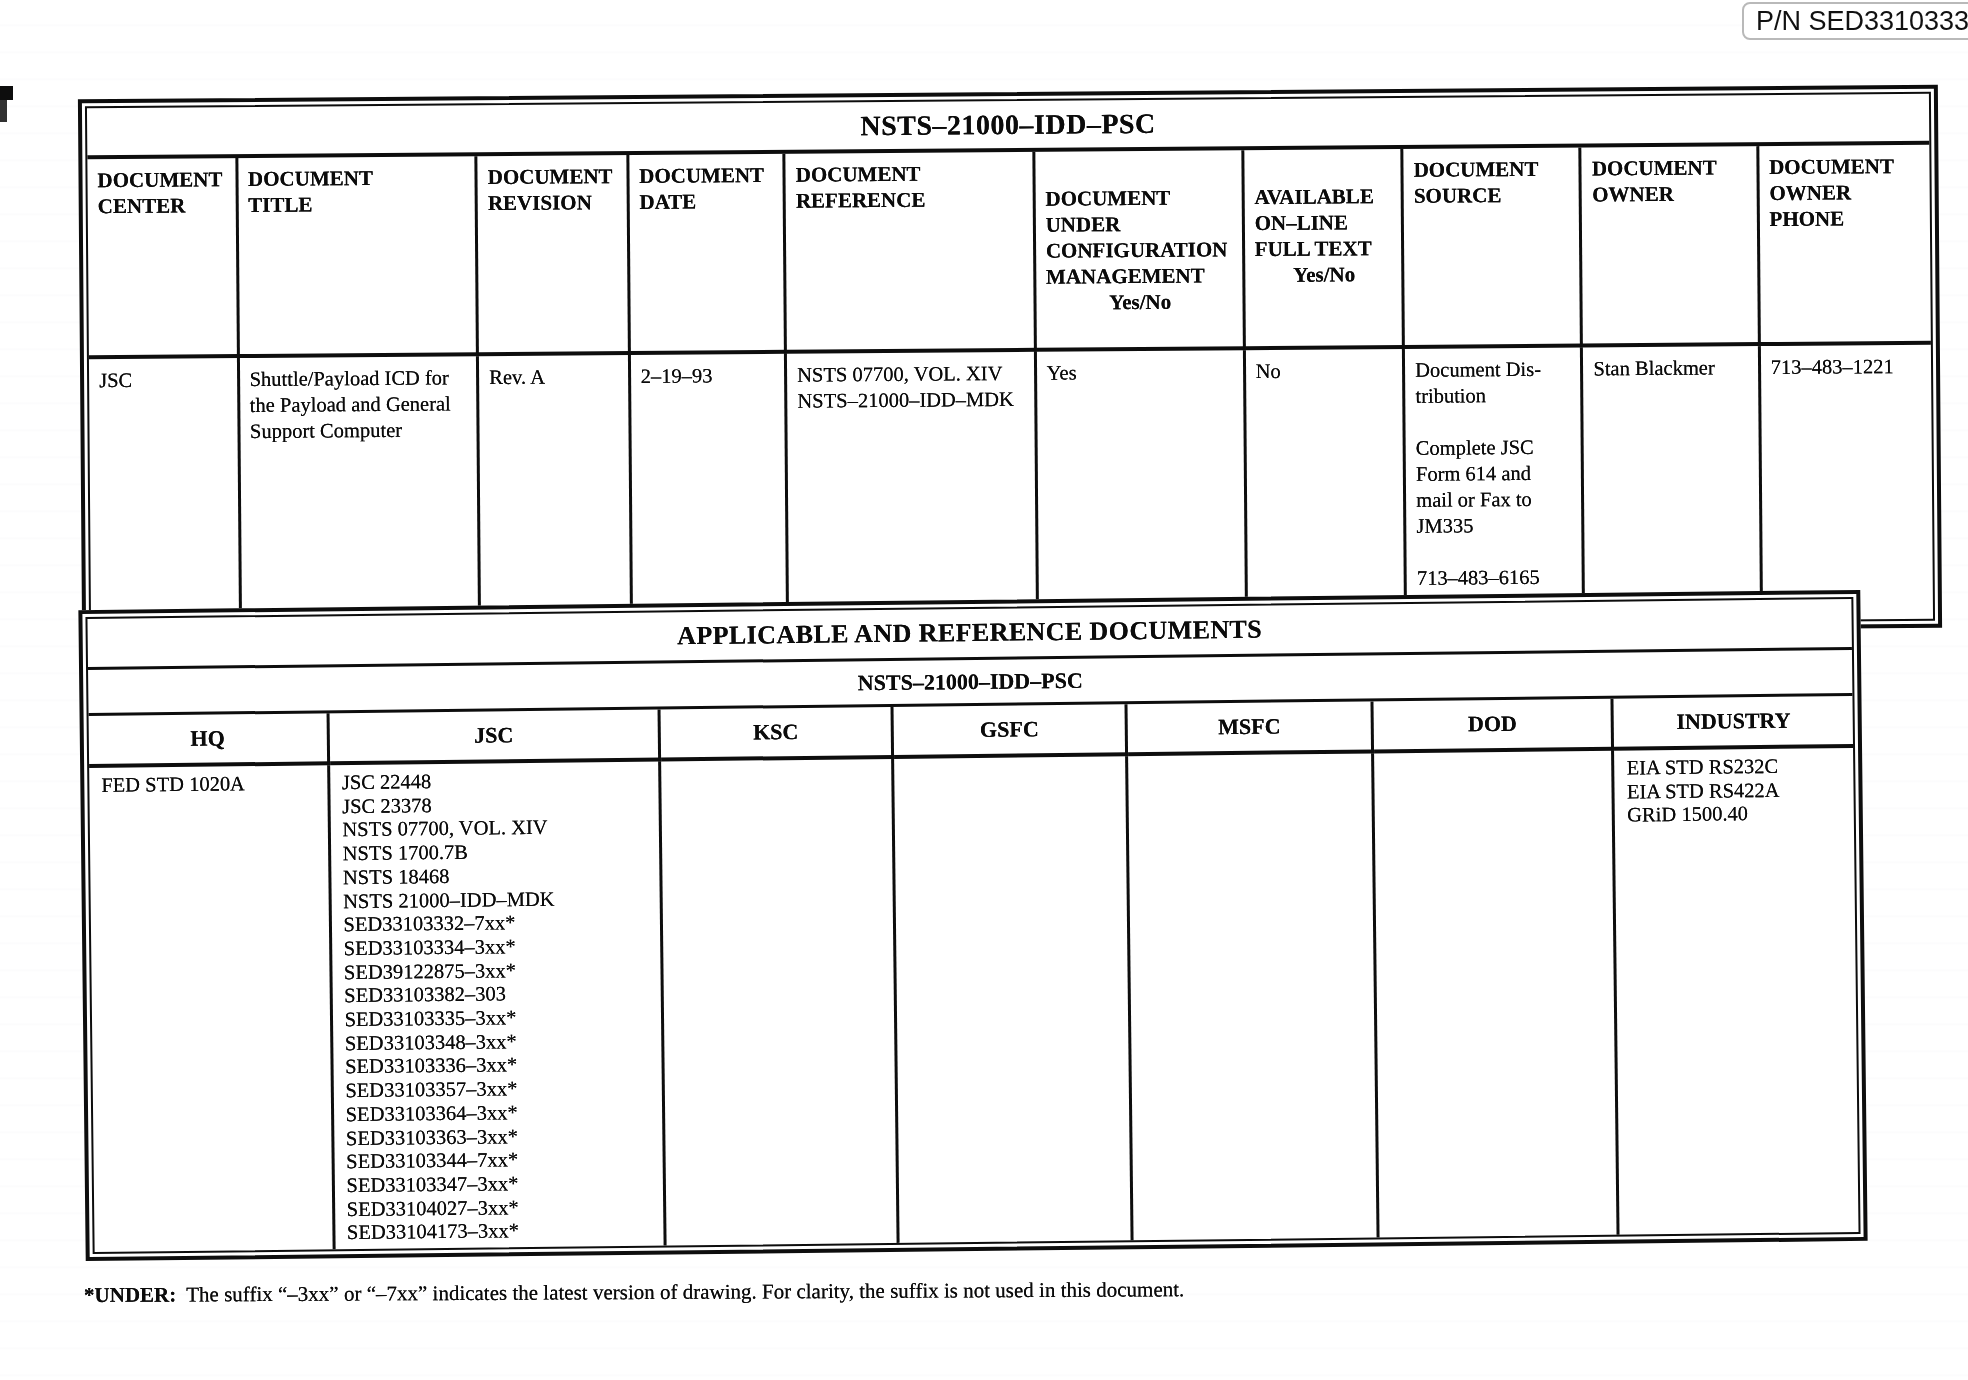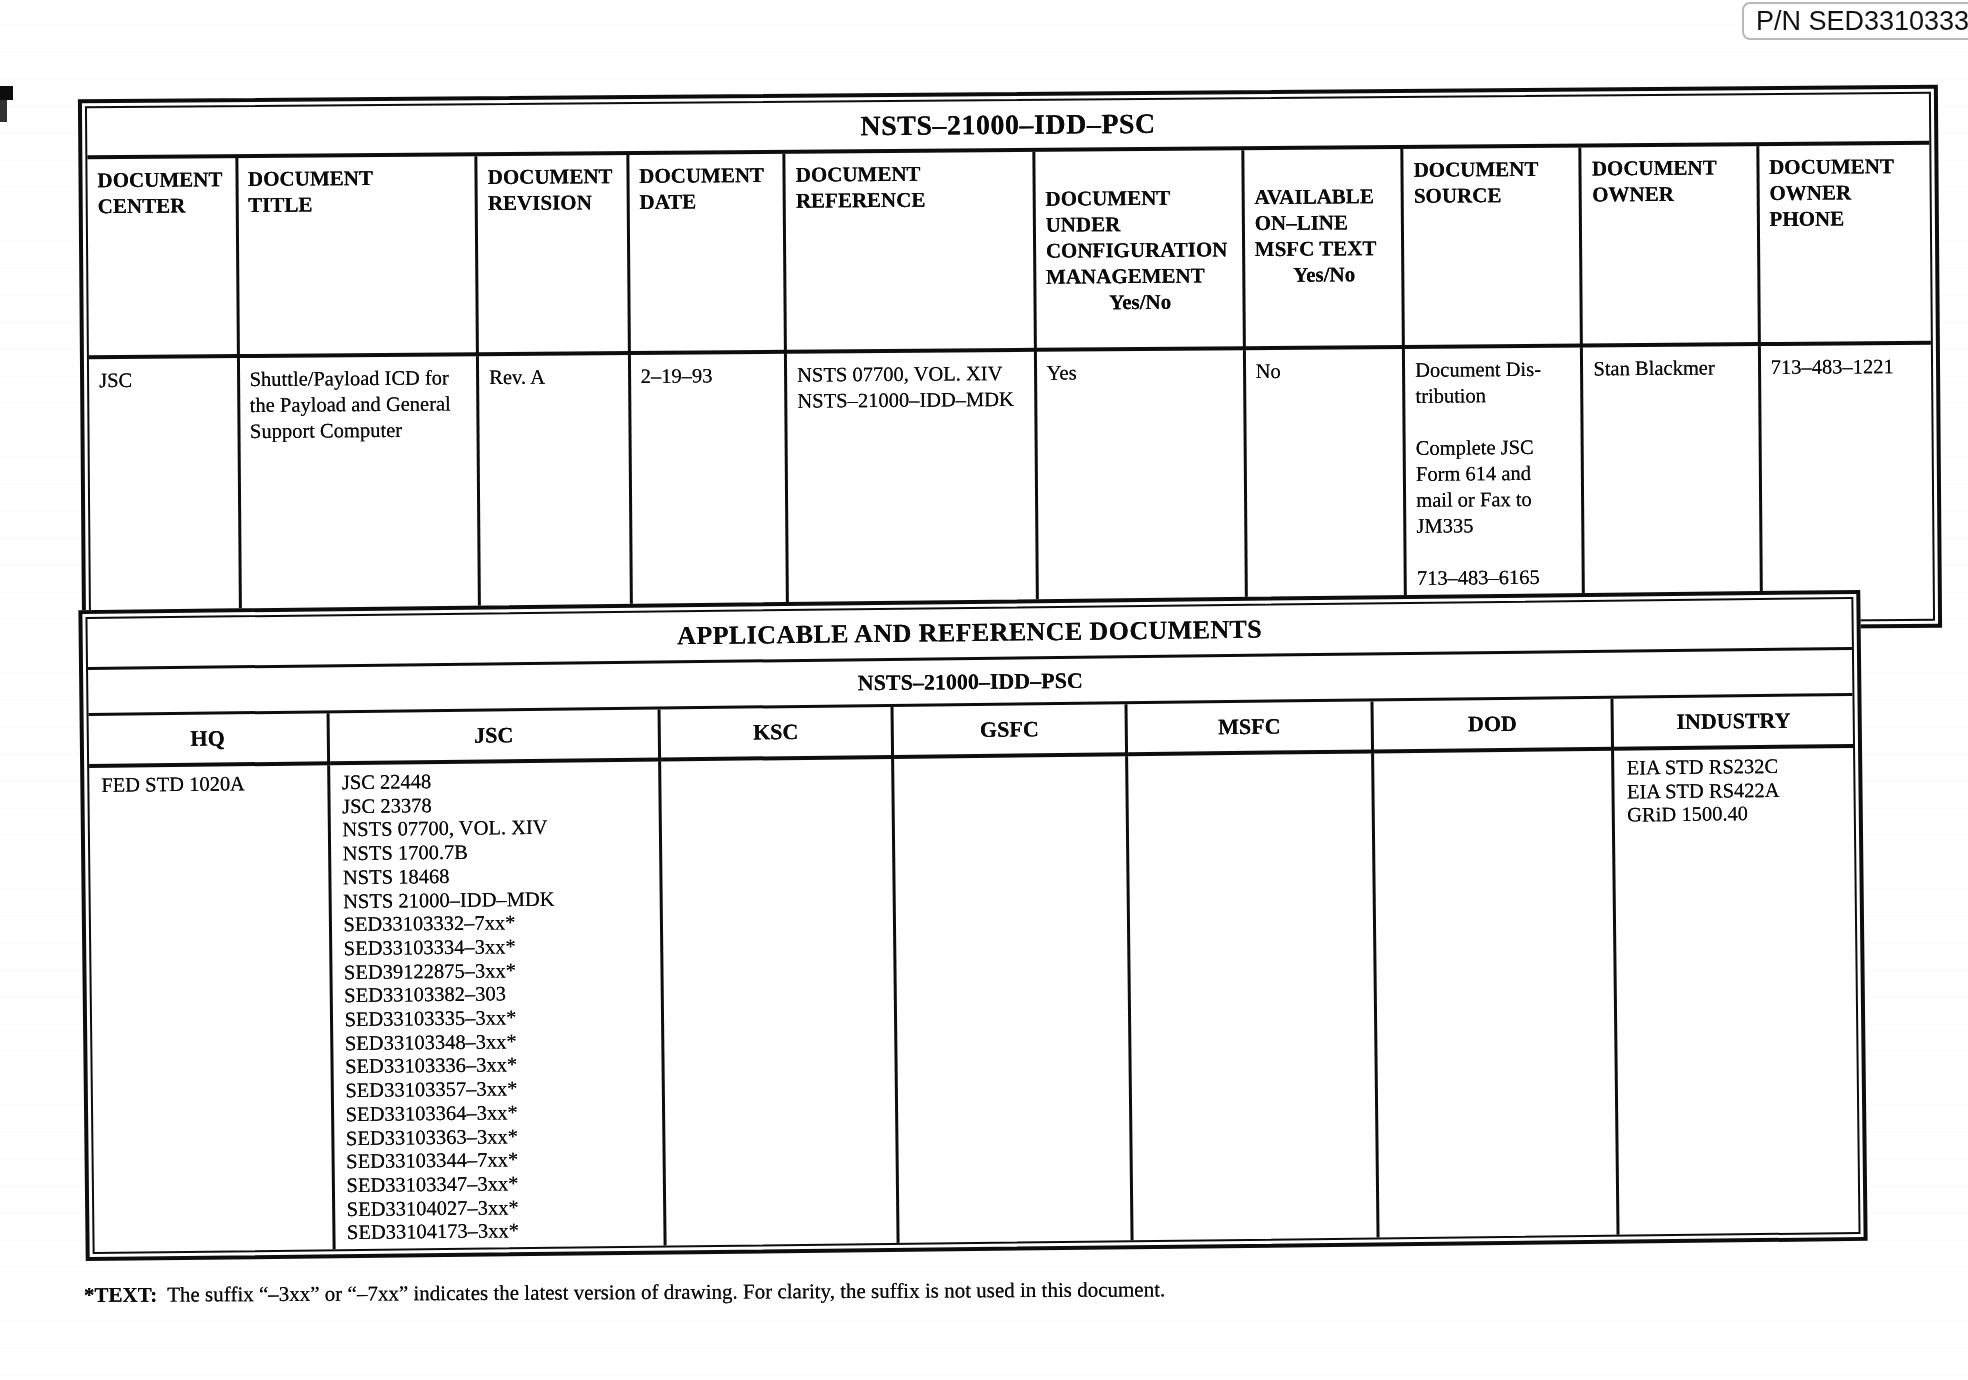--- a/index.html
+++ b/index.html
@@ -171,21 +171,21 @@
       <div class="hcell">
         <span>DOCUMENT
 UNDER
 CONFIGURATION
 MANAGEMENT</span>
         <div class="yn">Yes/No</div>
       </div>
       <div class="hcell">
         <span>AVAILABLE
 ON–LINE
-MSFC TEXT</span>
+FULL TEXT</span>
         <div class="yn">Yes/No</div>
       </div>
       <div class="hcell">DOCUMENT
 SOURCE</div>
       <div class="hcell">DOCUMENT
 OWNER</div>
       <div class="hcell">DOCUMENT
 OWNER
 PHONE</div>
 
@@ -255,14 +255,14 @@
       <div class="dcell"></div>
       <div class="dcell"></div>
       <div class="dcell">EIA STD RS232C
 EIA STD RS422A
 GRiD 1500.40</div>
     </div>
   </div>
 </div>
 
 <div class="footnote scan-text">
-  <b>*TEXT:</b><span>The suffix  “–3xx” or “–7xx” indicates the latest version of drawing.  For clarity, the suffix is not used in this document.</span>
+  <b>*UNDER:</b><span>The suffix  “–3xx” or “–7xx” indicates the latest version of drawing.  For clarity, the suffix is not used in this document.</span>
 </div>
 
 </body></html>

